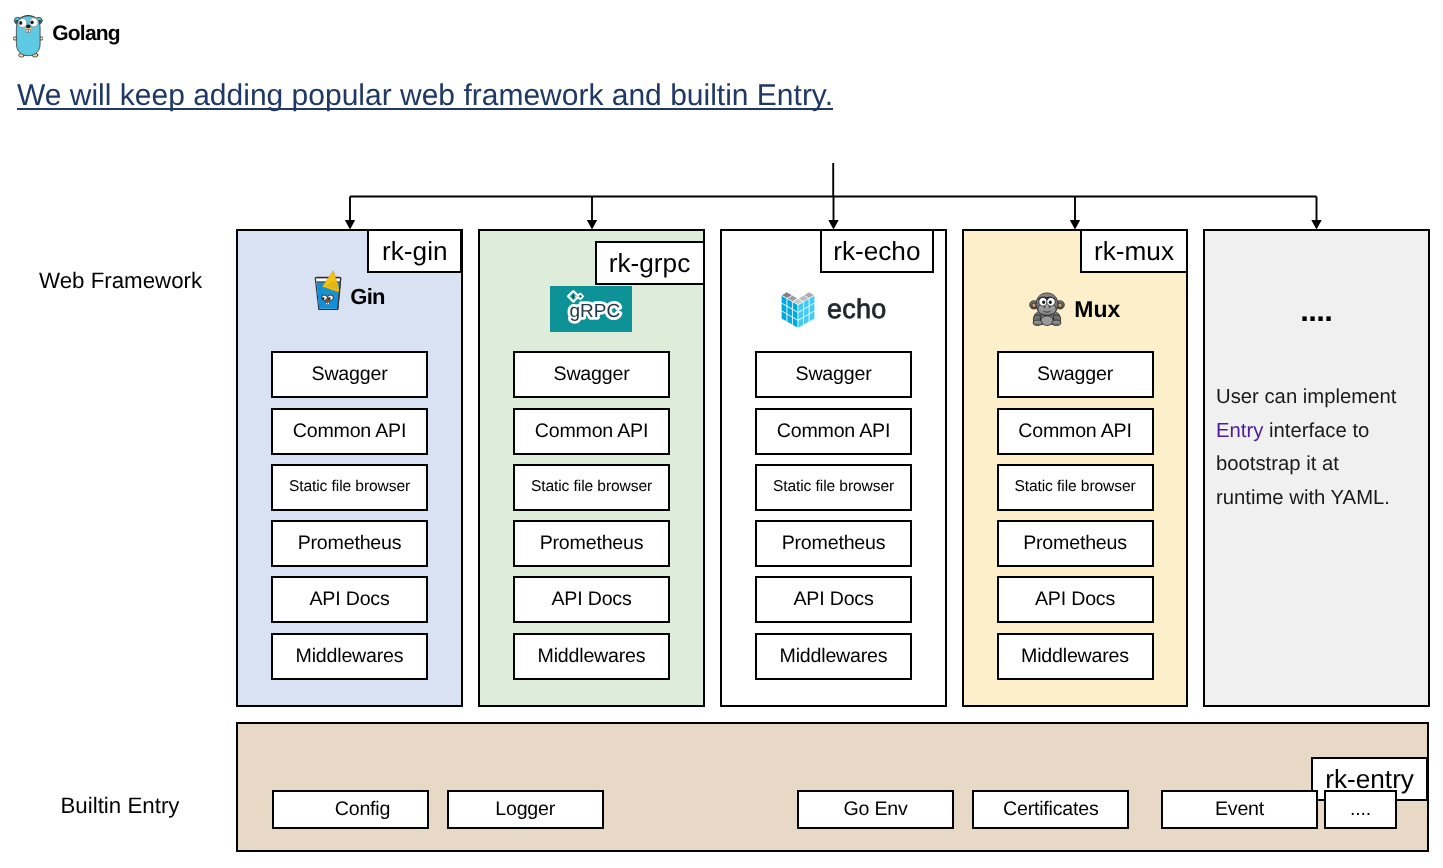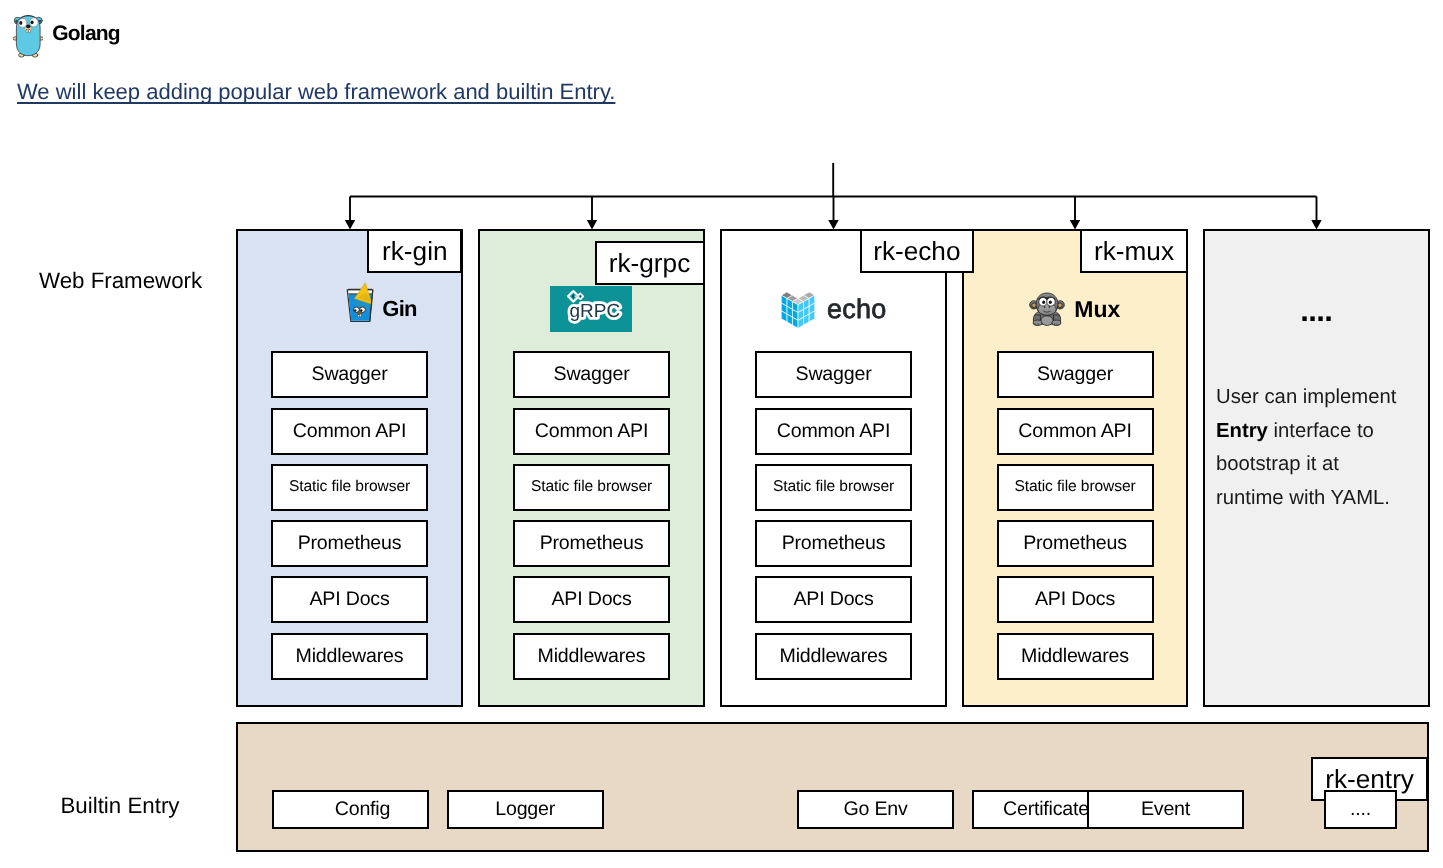--- a/index.html
+++ b/index.html
@@ -9,21 +9,21 @@
     font-family:"Liberation Sans", sans-serif;
     -webkit-font-smoothing:antialiased;
     text-rendering:geometricPrecision;
   }
   #stage{position:relative;width:1258px;height:868px;}
 
   
   #golang-row{position:absolute;left:12.8px;top:12.5px;display:flex;align-items:flex-start;}
   #gopher{width:30.5px;height:45px;display:block;}
   #golang-label{font-size:21px;font-weight:bold;color:#000;margin-left:9px;letter-spacing:-0.8px;line-height:1;margin-top:10px;}
-  #tagline{position:absolute;left:17px;top:79px;font-size:22px;color:#1F3864;
+  #tagline{position:absolute;left:17px;top:79px;font-size:30px;color:#1F3864;
            text-decoration:underline;text-underline-offset:2.5px;text-decoration-thickness:1.6px;
            text-decoration-skip-ink:none;white-space:nowrap;}
 
   
   .side-label{position:absolute;font-size:22.3px;color:#000;white-space:nowrap;}
 
   
   .box{position:absolute;box-sizing:border-box;border:2.2px solid #000;background:#fff;}
   .boxtext{position:absolute;left:0;right:0;text-align:center;white-space:nowrap;}
 
@@ -50,21 +50,21 @@
   #entry{left:236px;top:722px;width:1193px;height:130px;background:#E8D9C6;}
   #entrytag{left:1310.9px;top:721px;width:117.4px;height:44px;margin-top:36px;}
   .ebox{position:absolute;box-sizing:border-box;border:2.2px solid #000;background:#fff;
         top:790px;width:157px;height:39px;display:flex;align-items:center;justify-content:center;
         font-size:19.6px;color:#000;letter-spacing:-0.2px;}
 
   
   #dots{position:absolute;left:0;right:0;top:75px;text-align:center;font-size:31px;font-weight:bold;
         letter-spacing:-0.6px;color:#000;}
   #note{position:absolute;left:13px;top:152px;width:186px;font-size:20.3px;line-height:33.5px;color:#1a1a1a;}
-  #note b{color:#000000;font-weight:bold;margin-top:43px;}
+  #note b{color:#4c1d95;font-weight:normal;margin-top:43px;}
 
   svg.conn{position:absolute;left:0;top:0;width:1443px;height:868px;pointer-events:none;}
 </style>
 </head>
 <body>
 
 <div id="stage">
 <div id="golang-row">
   <svg id="gopher" viewBox="0 0 108 155">
   <g stroke="#2a2a2a" stroke-width="2.6" stroke-linejoin="round" stroke-linecap="round">
@@ -119,27 +119,27 @@
 <div class="col" style="left:478px;width:226.5px;background:#DEEDD9;"></div>
 <div class="col" style="left:720px;width:226.5px;background:#FFFFFF;"></div>
 <div class="col" style="left:961.5px;width:226.5px;background:#FDEFC9;"></div>
 <div class="col" style="left:1203px;width:226.5px;background:#F0F0F0;"></div>
 <div class="coltag" style="left:367.1px;top:229.0px;width:95.4px;text-align:right;">
   <span>rk-gin</span>
 </div>
 <div class="coltag" style="left:594.5px;top:229.0px;width:110.0px;margin-top:12px;">
   <span>rk-grpc</span>
 </div>
-<div class="coltag" style="left:860px;top:229.0px;width:113.7px;">
+<div class="coltag" style="left:820px;top:229.0px;width:113.7px;">
   <span>rk-echo</span>
 </div>
 <div class="coltag" style="left:1080.0px;top:229.0px;width:108.0px;">
   <span>rk-mux</span>
 </div>
-<div class="logorow" style="left:236px;width:226.5px;top:287.0px;padding-left:32px;">
+<div class="logorow" style="left:236px;width:226.5px;top:275px;">
       <svg class="logo-svg" style="width:28px;height:41px;position:relative;top:-7px;" viewBox="3 0 50 74">
 
   <path d="M5 14 L51 14 L45.5 71 L11.5 71 Z" fill="#ffffff" stroke="#2f2f2f" stroke-width="2.2" stroke-linejoin="round"></path>
   <path d="M6.3 13.5 L49.7 13.5" stroke="#2f2f2f" stroke-width="2.6" fill="none"></path>
 
   <path d="M7.2 22 L49.2 22 L45 70 L12 70 Z" fill="#0f8fdc" stroke="none"></path>
   <path d="M7.2 21.6 L49.2 21.6" stroke="#343434" stroke-width="2.2" fill="none"></path>
 
   <path d="M37.5 1.5 L50.2 41 L18 30 Z" fill="#f2c415" stroke="#d9a30c" stroke-width="1.2" stroke-linejoin="round"></path>
   <path d="M39 19 L49.9 38 L22.7 28.5 Z" fill="#e2b714" stroke="none"></path>
@@ -290,15 +290,15 @@
   <span>User can implement </span><b>Entry</b><span> interface to bootstrap it at runtime with YAML.</span>
 </div>
 <div class="box" id="entry"></div>
 <div class="box" id="entrytag">
   <div class="boxtext" style="top:50%;transform:translateY(-50%);font-size:26.2px;line-height:1;">rk-entry</div>
 </div>
 <div class="ebox" style="left:271.5px;padding-left:25px;">Config</div>
 <div class="ebox" style="left:446.7px;">Logger</div>
 <div class="ebox" style="left:797.1px;">Go Env</div>
 <div class="ebox" style="left:972.3px;">Certificates</div>
-<div class="ebox" style="left:1087px;">Event</div>
+<div class="ebox" style="left:1161px;">Event</div>
 <div class="ebox" style="left:1324px;width:73px;">....</div>
 </div>
 
 </body></html>

